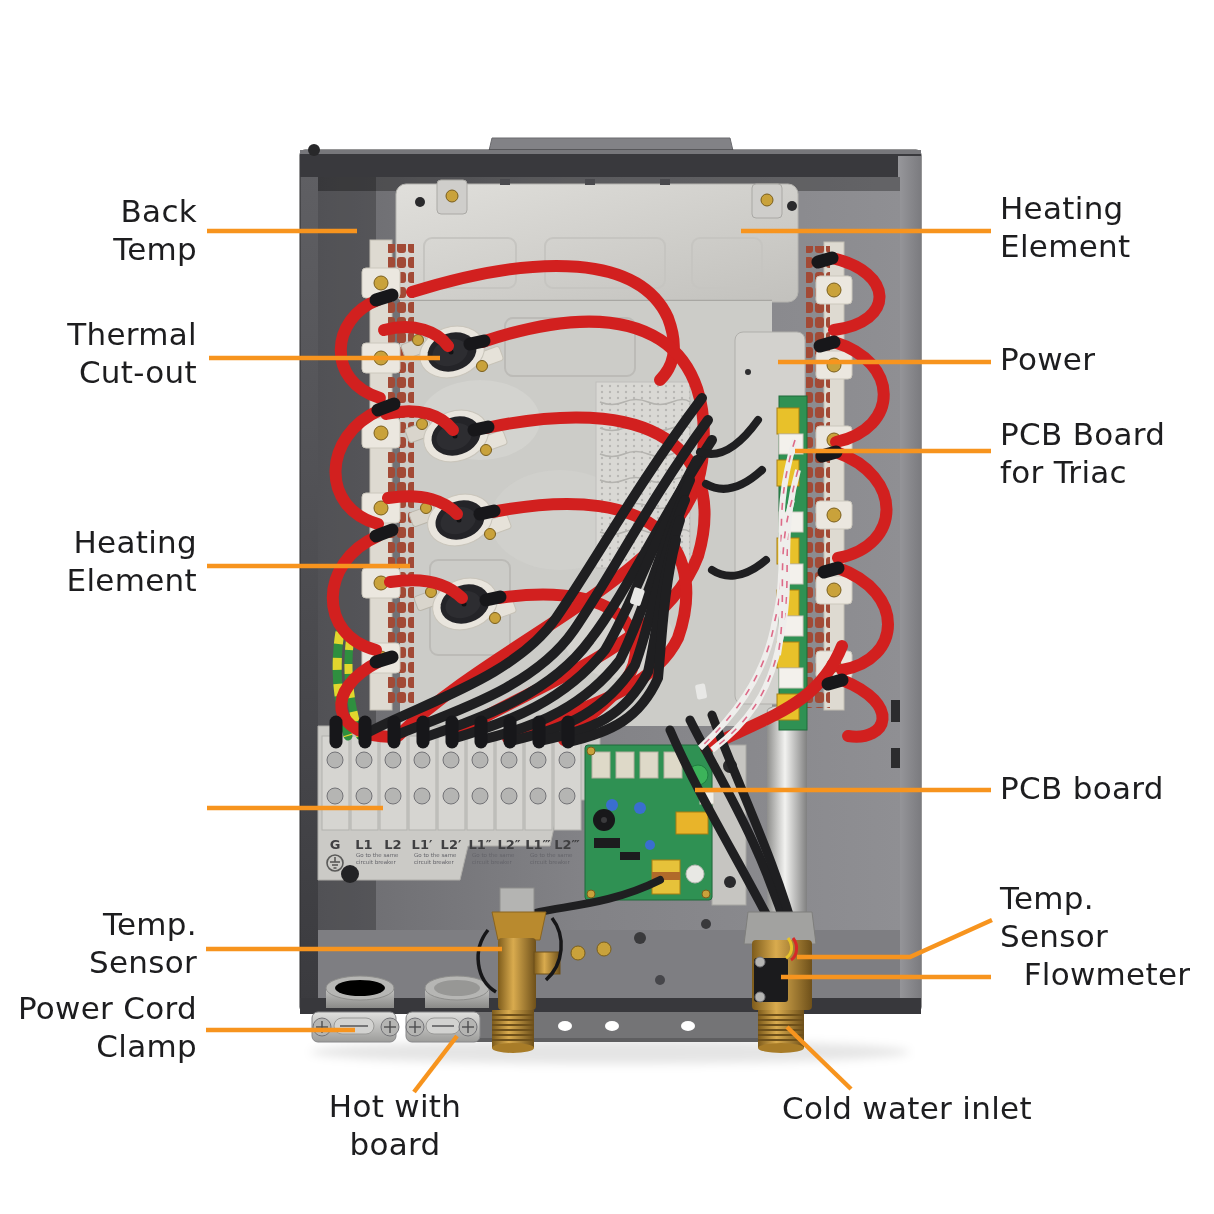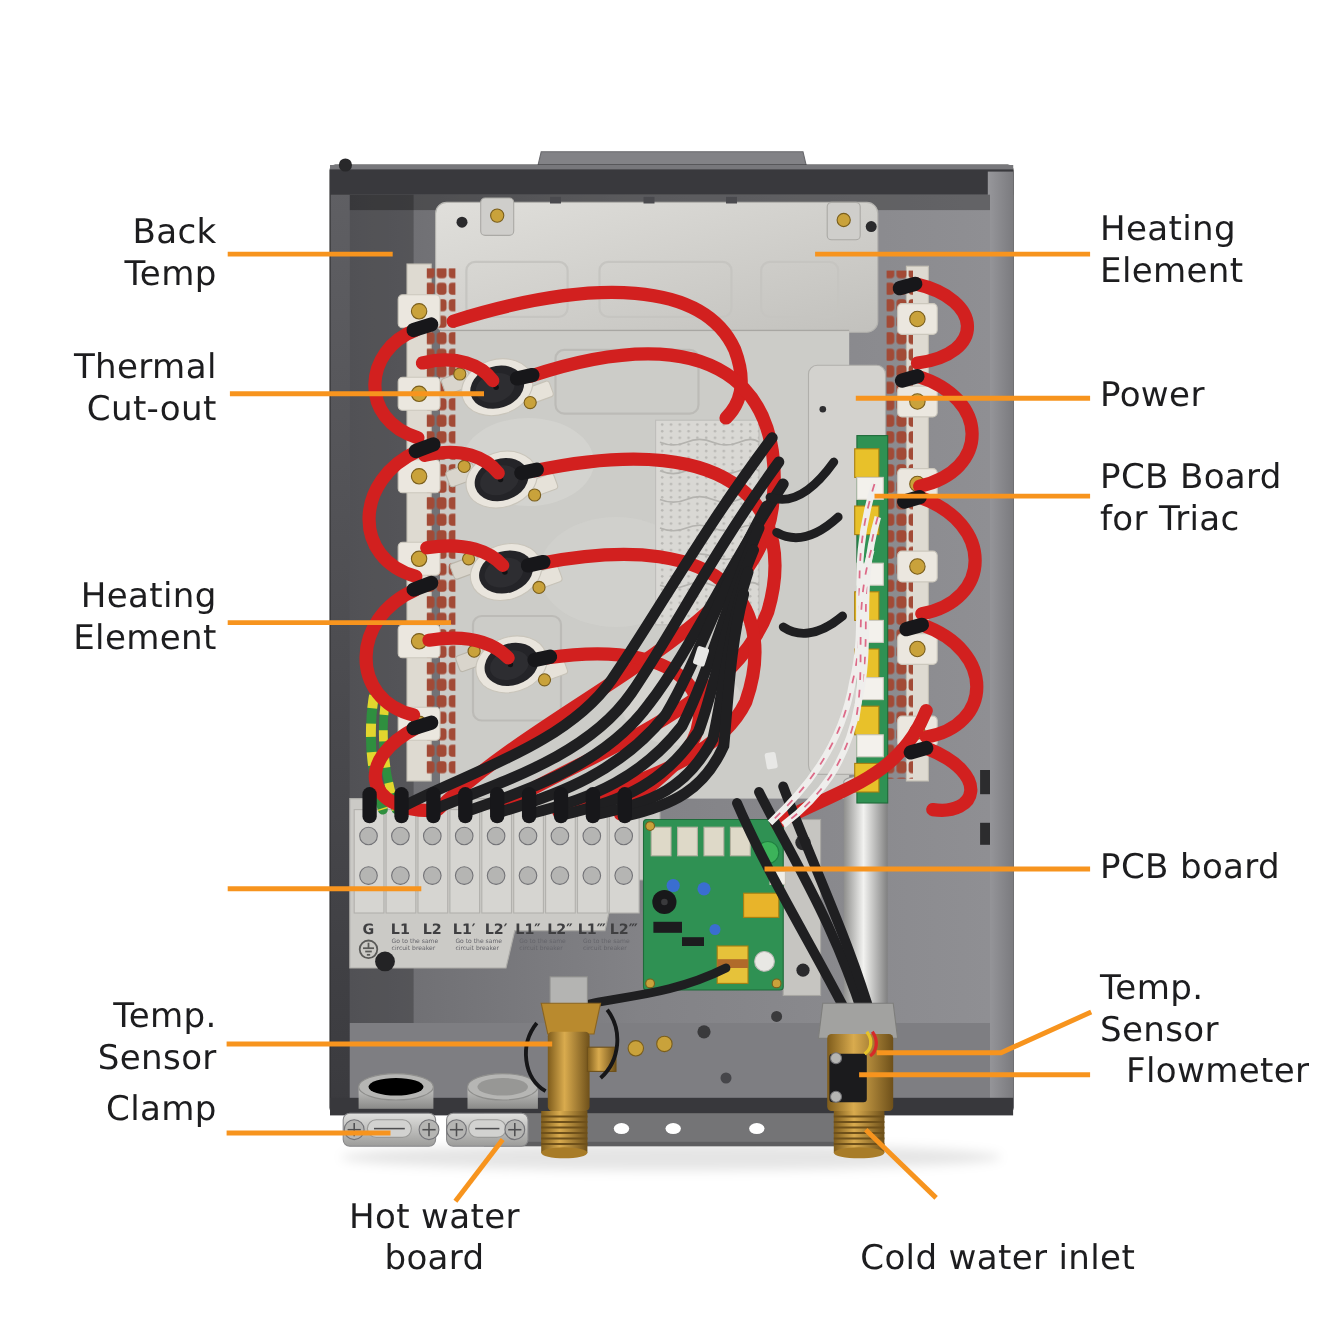--- a/index.html
+++ b/index.html
@@ -502,20 +502,21 @@
   <div>Heating</div>
   <div>Element</div>
 </div>
 <div class="callout-label cl-left" style="top:763px;">
 </div>
 <div class="callout-label cl-left" style="top:905px;">
   <div>Temp.</div>
   <div>Sensor</div>
 </div>
 <div class="callout-label cl-left" style="top:989px;">
+  <div>Power Cord</div>
   <div>Clamp</div>
 </div>
 
 <div class="callout-label cl-right" style="top:189px;">
   <div>Heating</div>
   <div>Element</div>
 </div>
 <div class="callout-label cl-right" style="top:340px;">
   <div>Power</div>
 </div>
@@ -528,20 +529,20 @@
 </div>
 <div class="callout-label cl-right" style="top:879px;">
   <div>Temp.</div>
   <div>Sensor</div>
 </div>
 <div class="callout-label cl-right" style="top:955px;text-align:center;">
   <div>Flowmeter</div>
 </div>
 
 <div class="callout-label cl-center" style="top:1087px;left:285px;width:220px;">
-  <div>Hot water</div>
+  <div>Hot with</div>
   <div>board</div>
 </div>
-<div class="callout-label cl-center" style="top:1089px;left:762px;width:290px;margin-top:36px;">
+<div class="callout-label cl-center" style="top:1089px;left:762px;width:290px;">
   <div>Cold water inlet</div>
 </div>
 
 </div>
 
 </body></html>

